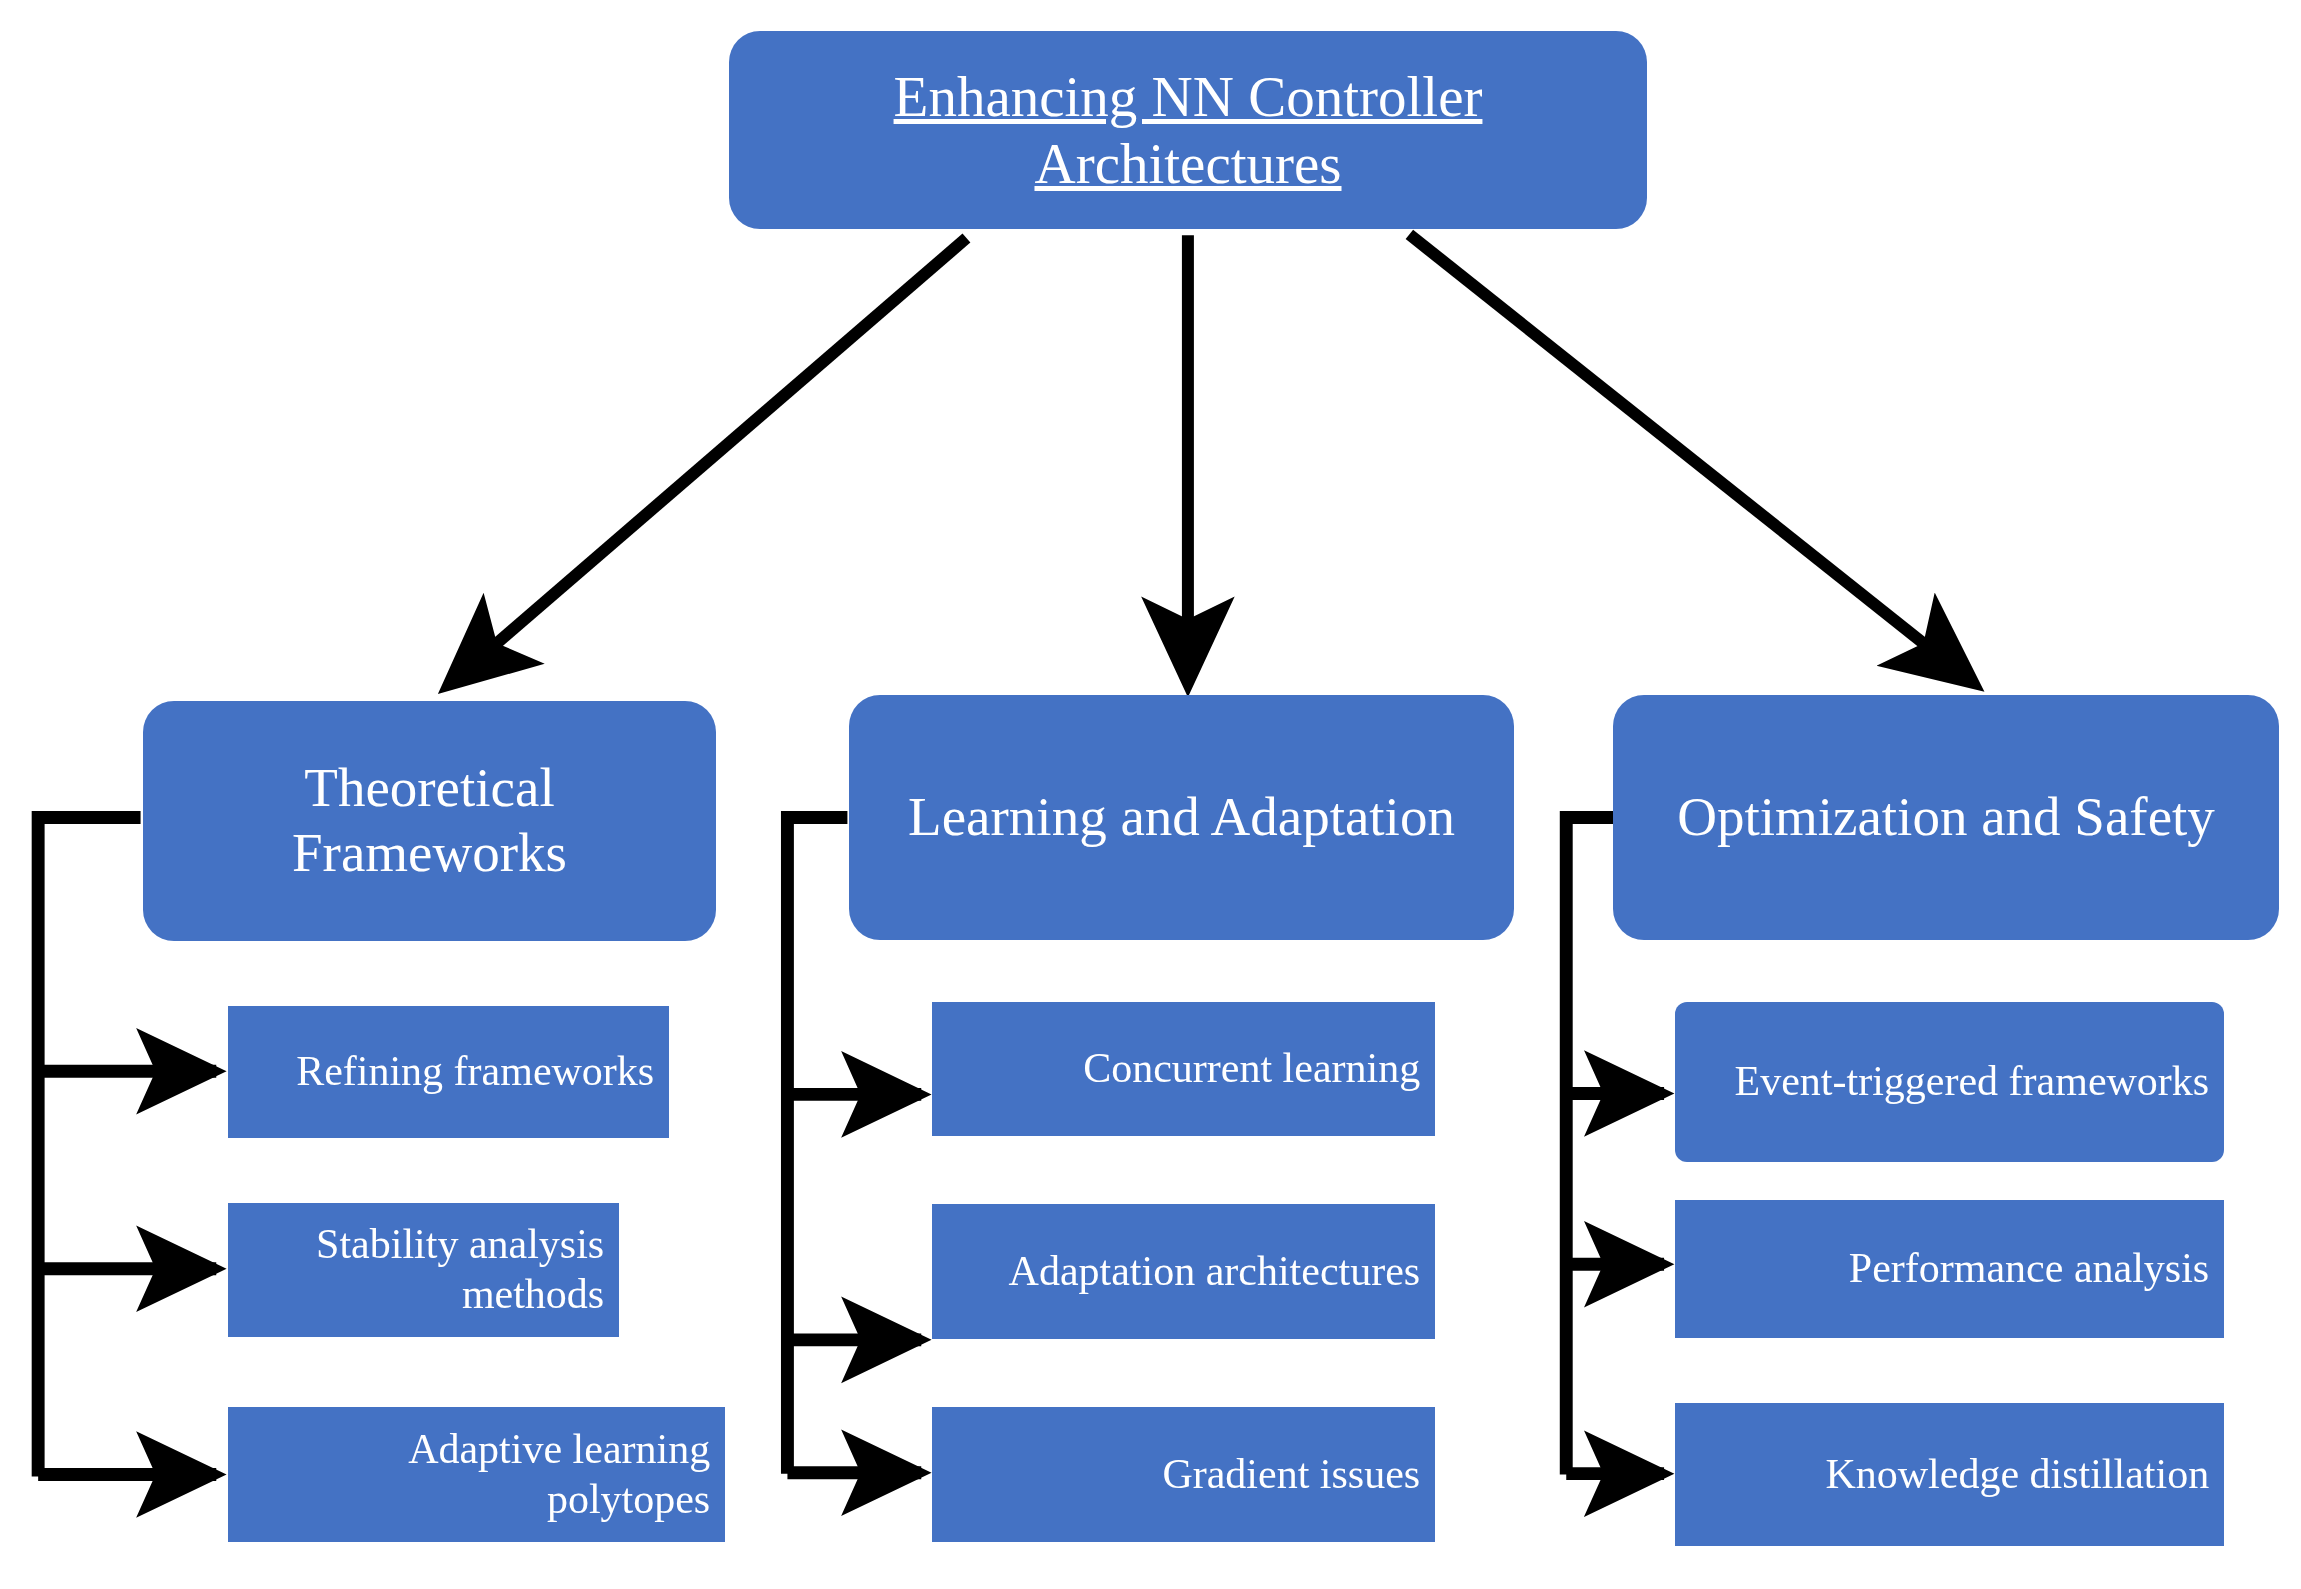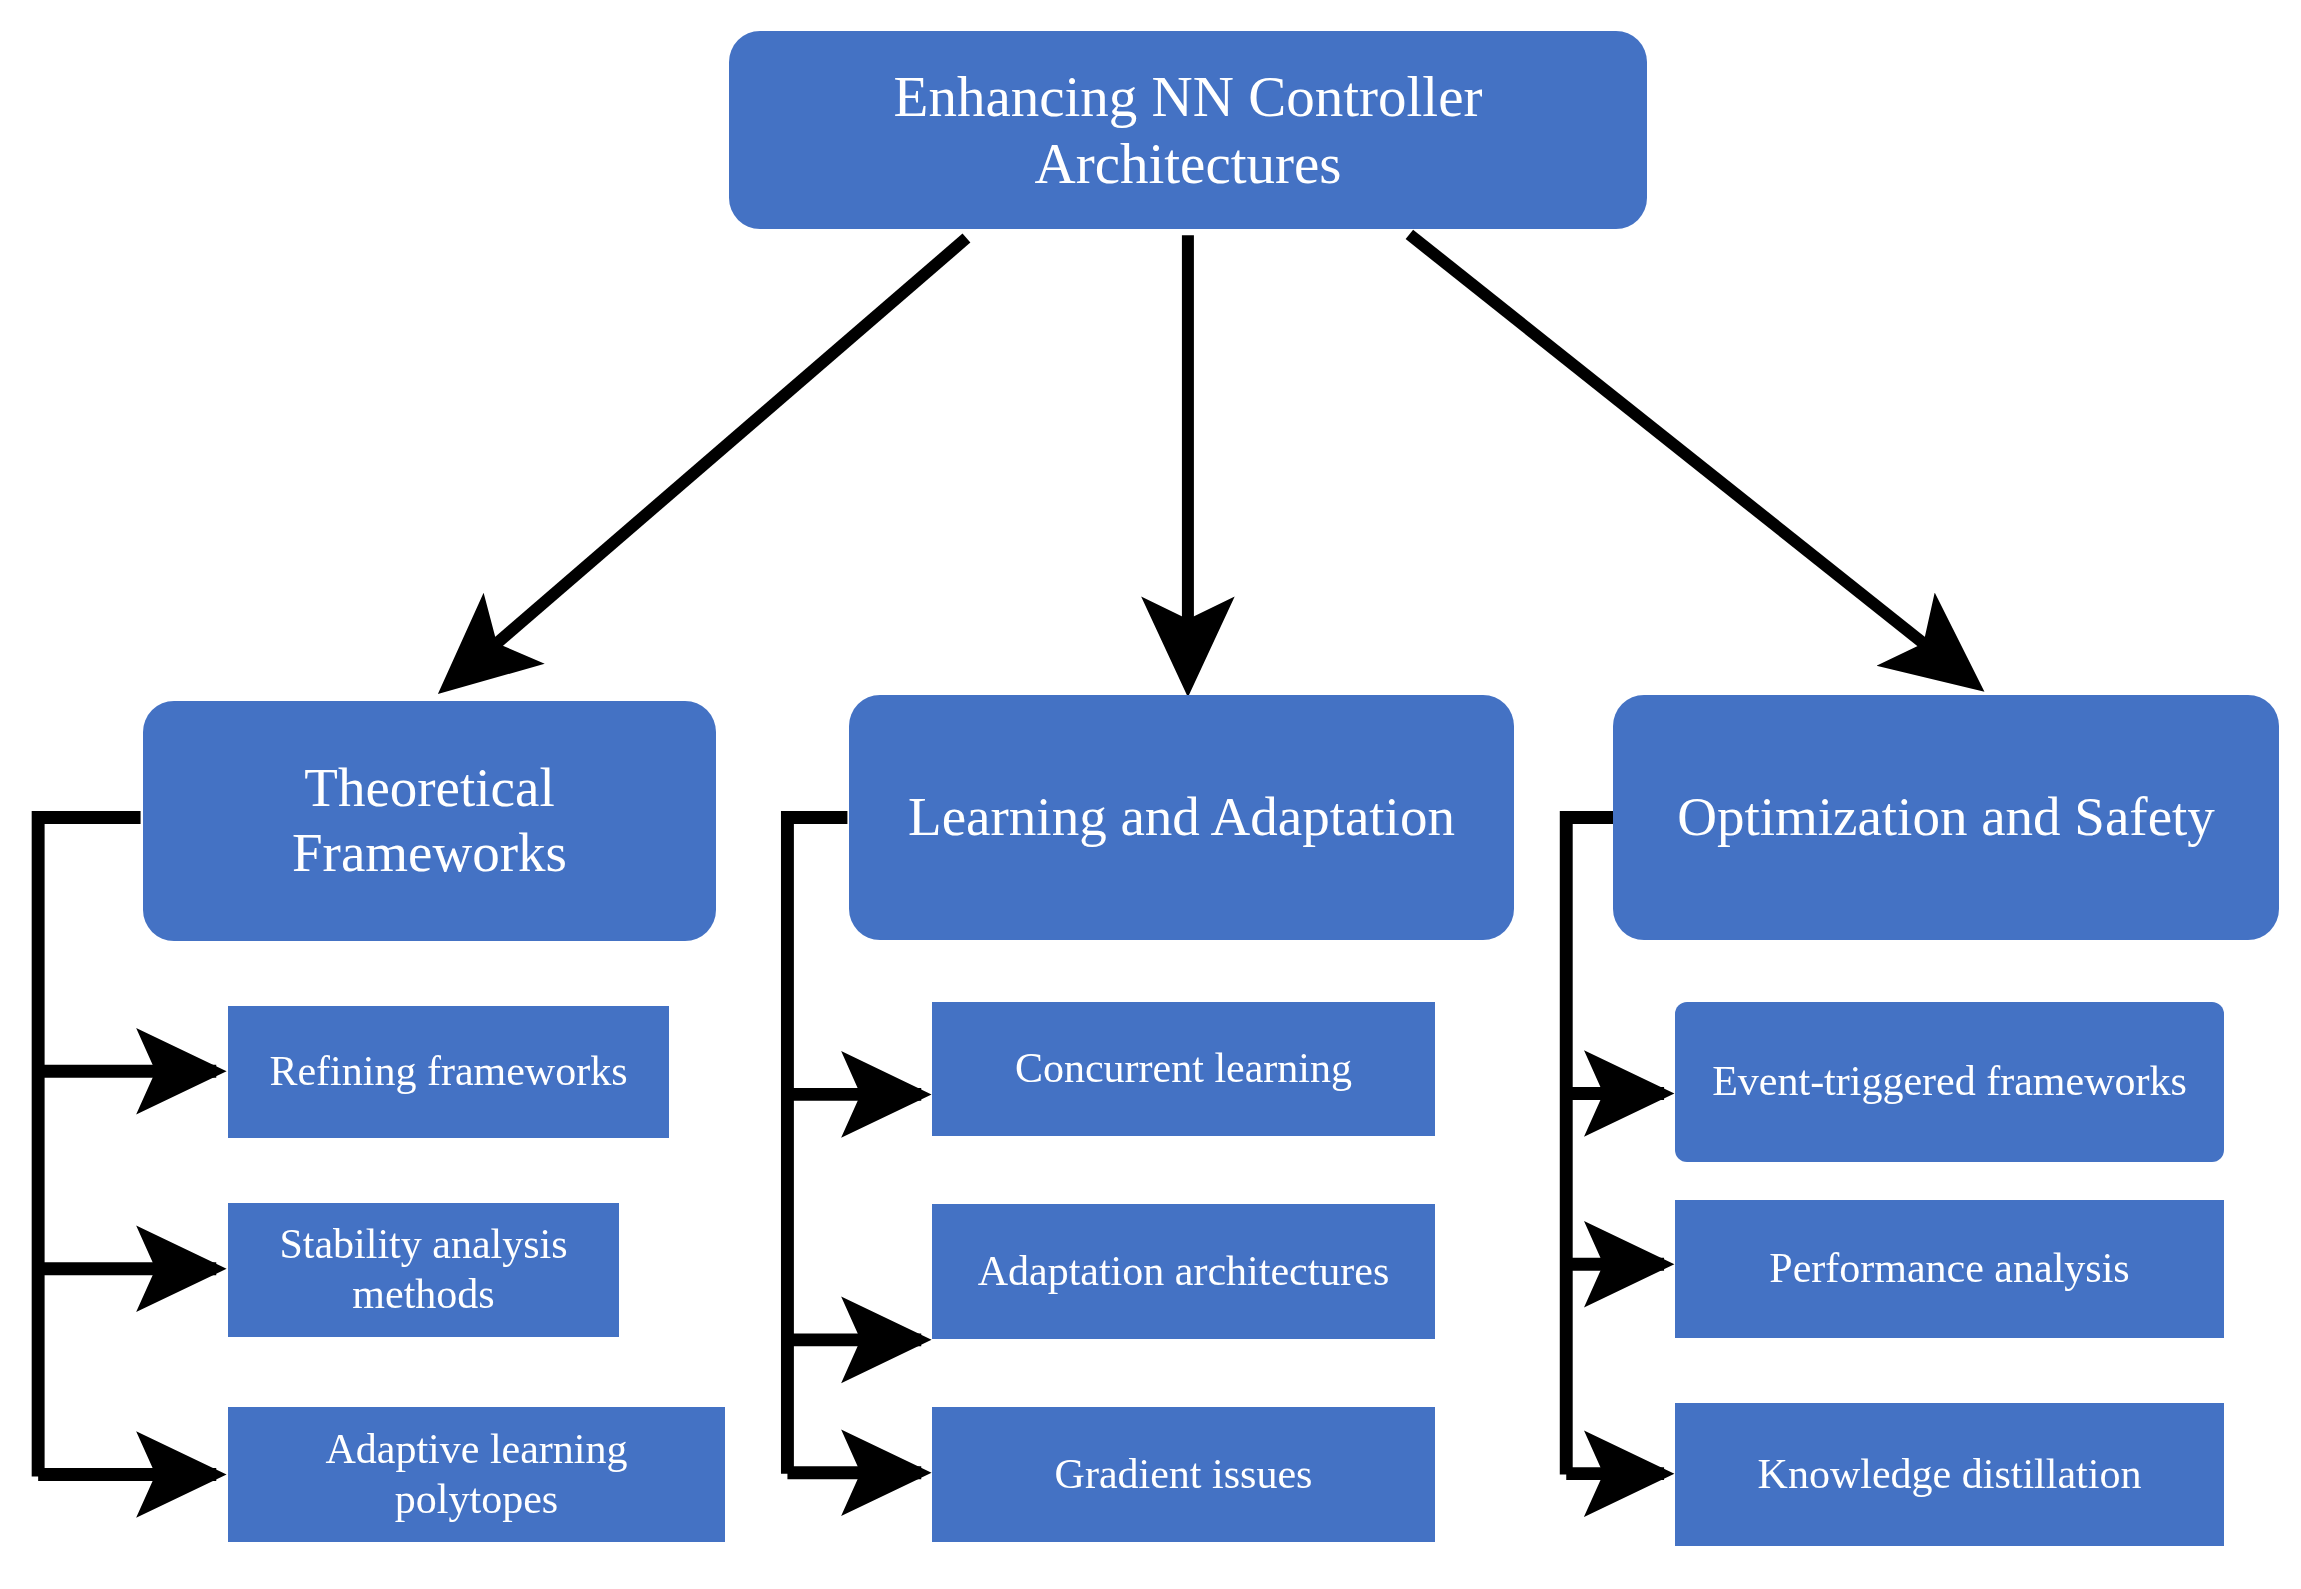--- a/index.html
+++ b/index.html
@@ -4,21 +4,21 @@
 <style>
   html,body{margin:0;padding:0;background:#ffffff;}
   body{width:2302px;height:1589px;font-family:"Liberation Serif",serif;overflow:hidden;}
   #stage{position:relative;width:2302px;height:1589px;background:#fff;}
   svg.connectors{position:absolute;left:0;top:0;width:2302px;height:1589px;pointer-events:none;}
   .node{position:absolute;background:#4472C4;color:#ffffff;display:flex;align-items:center;
         justify-content:center;text-align:center;line-height:1.18;box-sizing:border-box;
         font-family:"Liberation Serif",serif;}
   .root{border-radius:31px;font-size:57px;padding:5.5px 28px;}
   .branch{border-radius:31px;font-size:55px;padding:5.5px 22px;}
-  .leaf{font-size:42px;padding:3.7px 14.8px;border-radius:0;}
+  .leaf{font-size:42px;padding:3.7px 14.8px;border-radius:0;text-align:right;}
   .node span{display:block;width:100%;}
 </style>
 </head>
 <body>
 
 <div id="stage">
 
   <svg class="connectors" viewBox="0 0 2494 1722">
     <defs>
       <marker id="arrowDiag" markerWidth="9" markerHeight="9" refX="7.2" refY="4.5" orient="auto" markerUnits="strokeWidth">
@@ -44,21 +44,21 @@
     <line x1="853" y1="1186" x2="998" y2="1186" stroke="#000000" stroke-width="14" marker-end="url(#arrowOrtho)"></line>
     <line x1="853" y1="1452" x2="998" y2="1452" stroke="#000000" stroke-width="14" marker-end="url(#arrowOrtho)"></line>
     <line x1="853" y1="1596" x2="998" y2="1596" stroke="#000000" stroke-width="14" marker-end="url(#arrowOrtho)"></line>
 
     <path d="M1760,886 L1697,886 L1697,1598" fill="none" stroke="#000000" stroke-width="14"></path>
     <line x1="1697" y1="1185" x2="1803" y2="1185" stroke="#000000" stroke-width="14" marker-end="url(#arrowOrtho)"></line>
     <line x1="1697" y1="1370" x2="1803" y2="1370" stroke="#000000" stroke-width="14" marker-end="url(#arrowOrtho)"></line>
     <line x1="1697" y1="1597" x2="1803" y2="1597" stroke="#000000" stroke-width="14" marker-end="url(#arrowOrtho)"></line>
   </svg>
 
-  <div class="node root" style="left:729px;top:31px;width:918px;height:198px;">
+  <div class="node root" style="left:729px;top:31px;width:918px;height:198px;text-decoration:underline;">
     <span>Enhancing NN Controller Architectures</span>
   </div>
 
   <div class="node branch" style="left:143px;top:701px;width:573px;height:240px;">
     <span>Theoretical Frameworks</span>
   </div>
   <div class="node leaf" style="left:228px;top:1006px;width:441px;height:132px;">
     <span>Refining frameworks</span>
   </div>
   <div class="node leaf" style="left:228px;top:1203px;width:391px;height:134px;">

